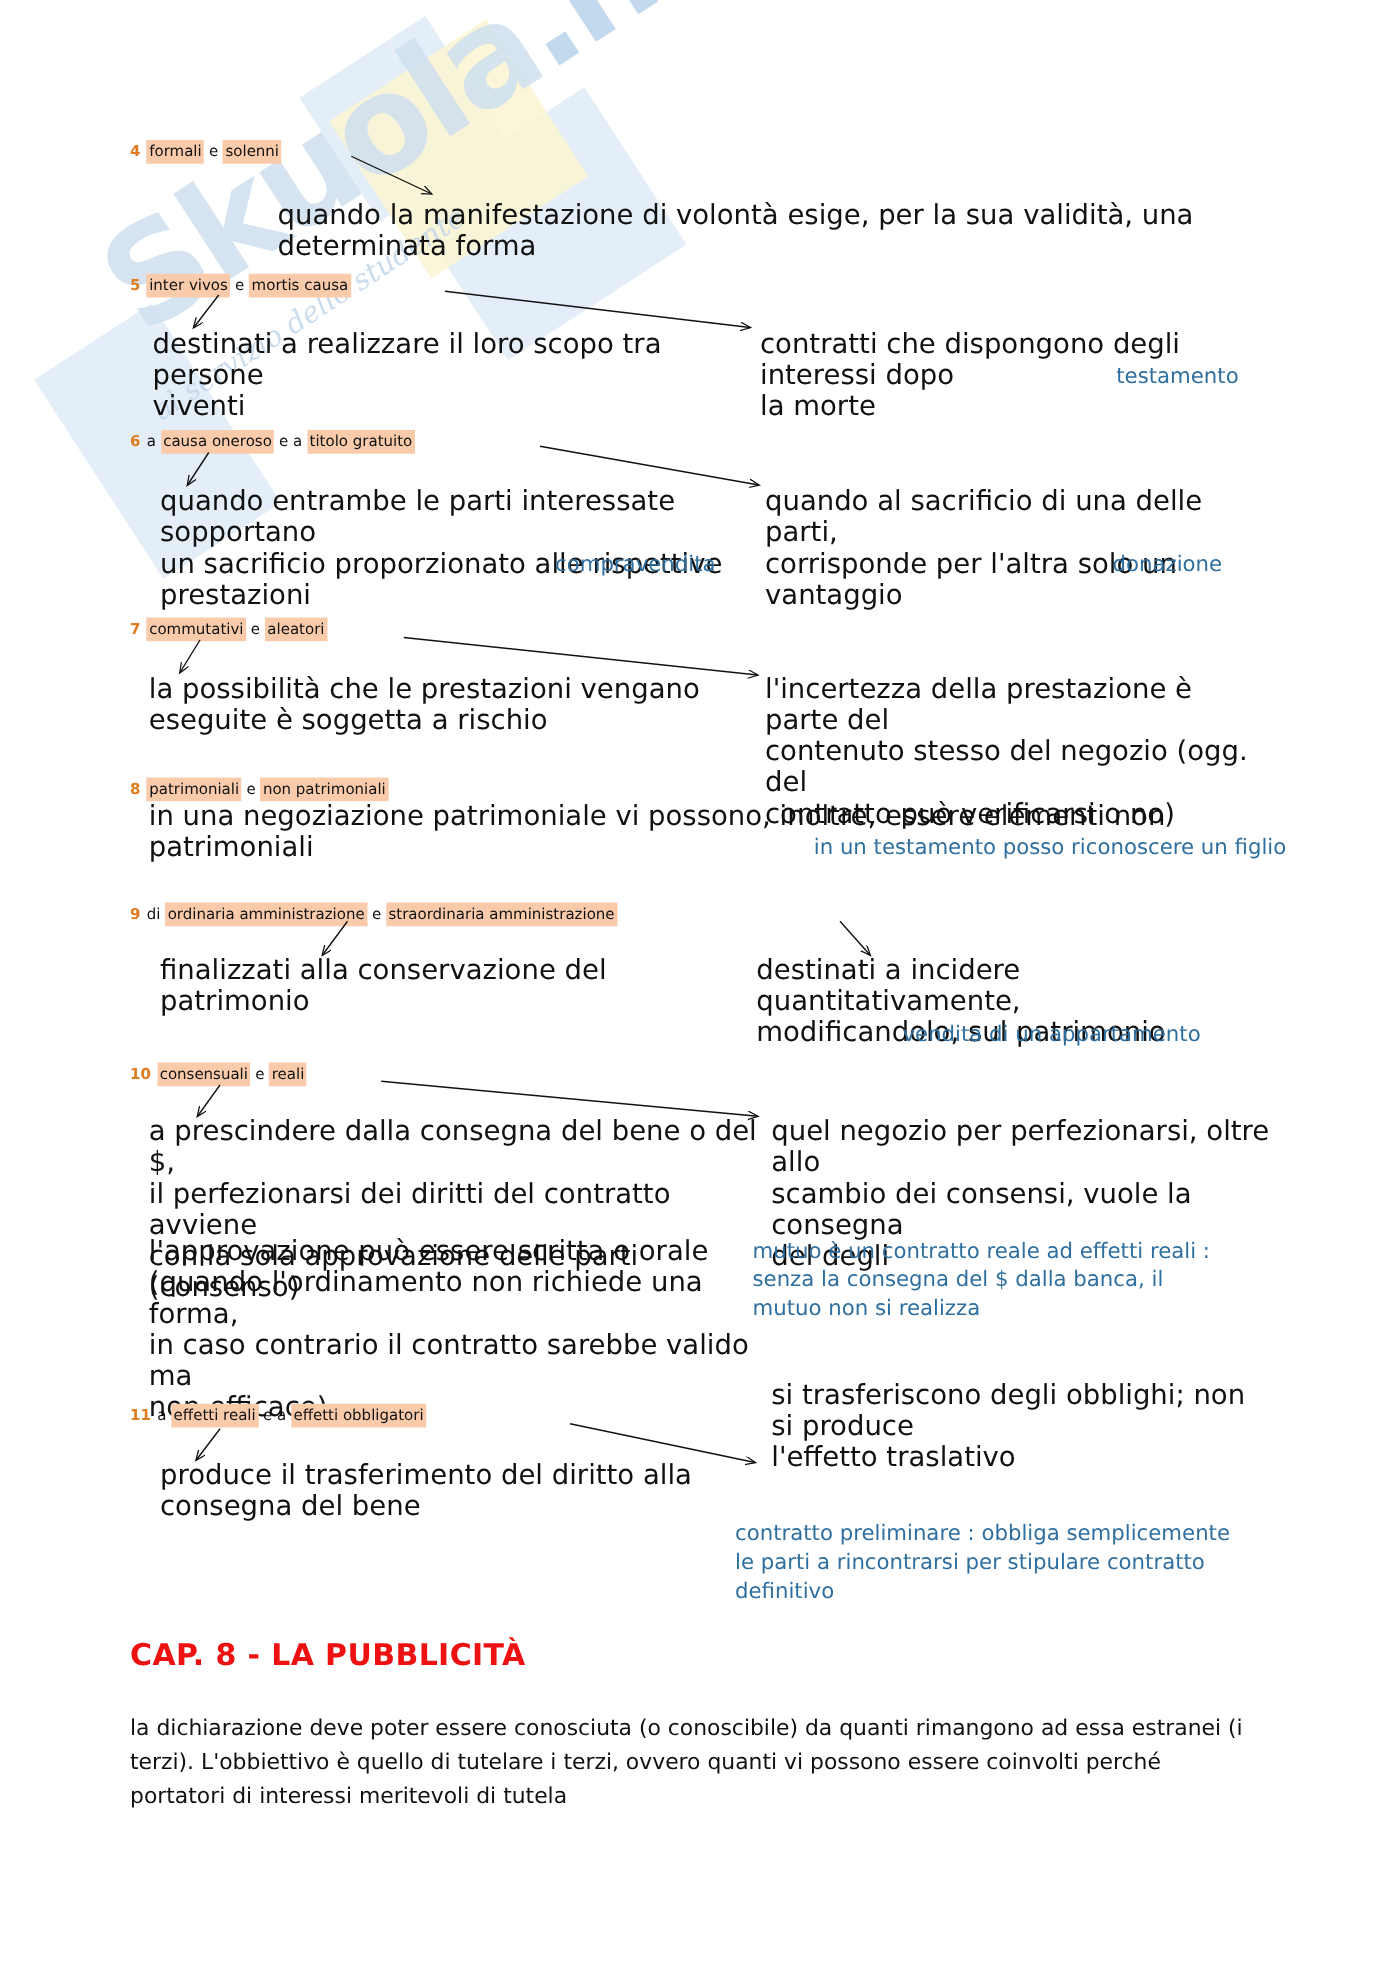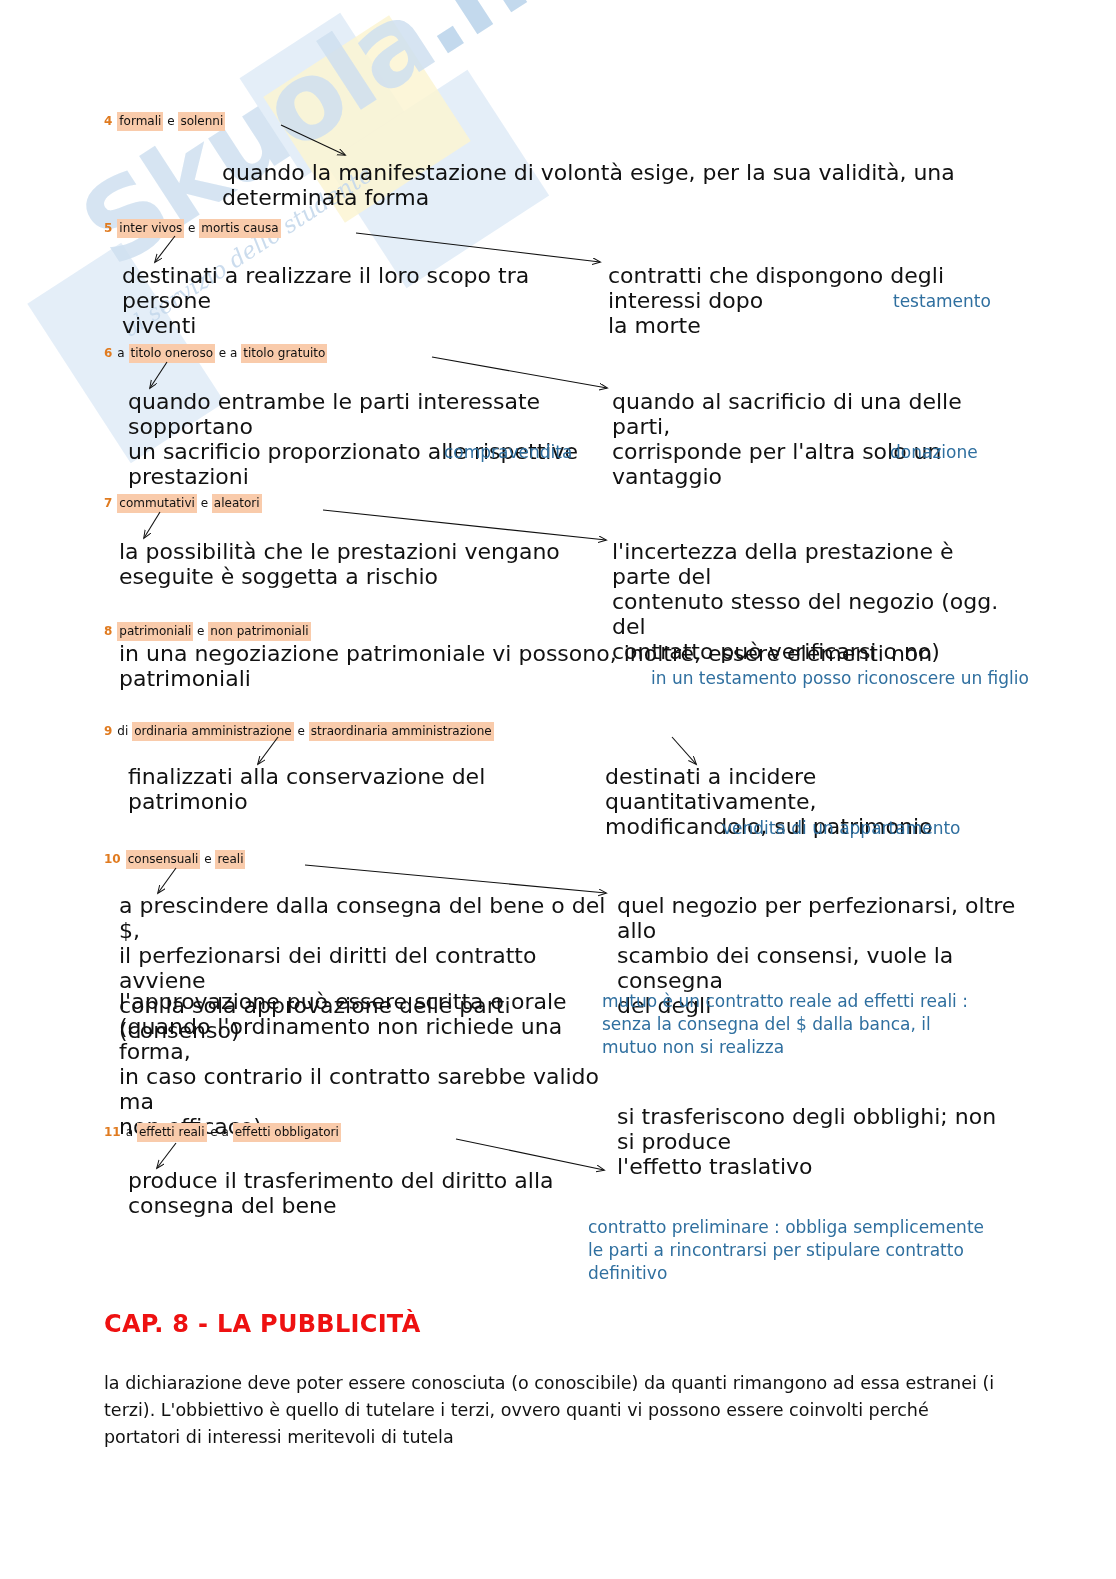--- a/index.html
+++ b/index.html
@@ -184,21 +184,21 @@
     <div class="abs heading-row" style="left:104px; top:215px;">
       <span class="num">5</span><span class="hl">inter vivos</span><span> e </span><span class="hl">mortis causa</span>
     </div>
     <div class="abs body-text" style="left:122px; top:263px; width:470px;">destinati a realizzare il loro scopo tra persone
 viventi</div>
     <div class="abs body-text" style="left:608px; top:263px; width:400px;">contratti che dispongono degli interessi dopo
 la morte</div>
     <div class="abs note" style="left:893px; top:290px;">testamento</div>
 
     <div class="abs heading-row" style="left:104px; top:340px;">
-      <span class="num">6</span><span>a </span><span class="hl">titolo oneroso</span><span> e a </span><span class="hl">titolo gratuito</span>
+      <span class="num">6</span><span>a </span><span class="hl">causa oneroso</span><span> e a </span><span class="hl">titolo gratuito</span>
     </div>
     <div class="abs body-text" style="left:128px; top:389px; width:470px;">quando entrambe le parti interessate sopportano
 un sacrificio proporzionato alle rispettive
 prestazioni</div>
     <div class="abs note" style="left:444px; top:441px;">compravendita</div>
     <div class="abs body-text" style="left:612px; top:389px; width:400px;">quando al sacrificio di una delle parti,
 corrisponde per l'altra solo un vantaggio</div>
     <div class="abs note" style="left:890px; top:441px;">donazione</div>
 
     <div class="abs heading-row" style="left:104px; top:490px;">

